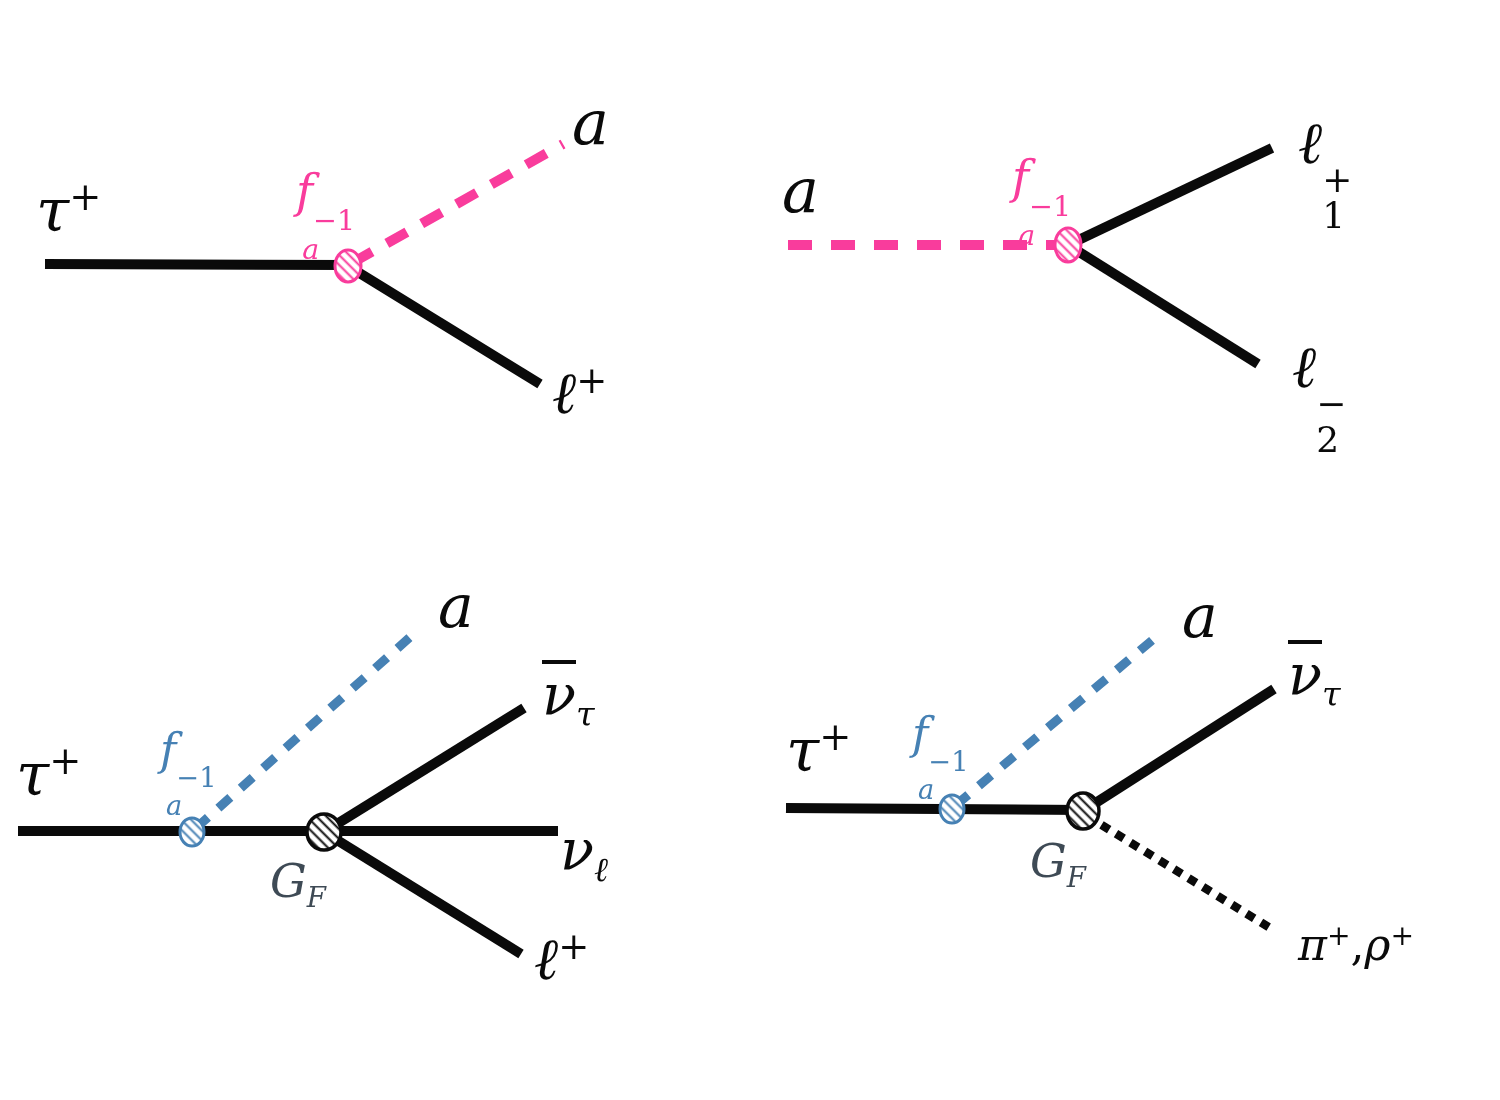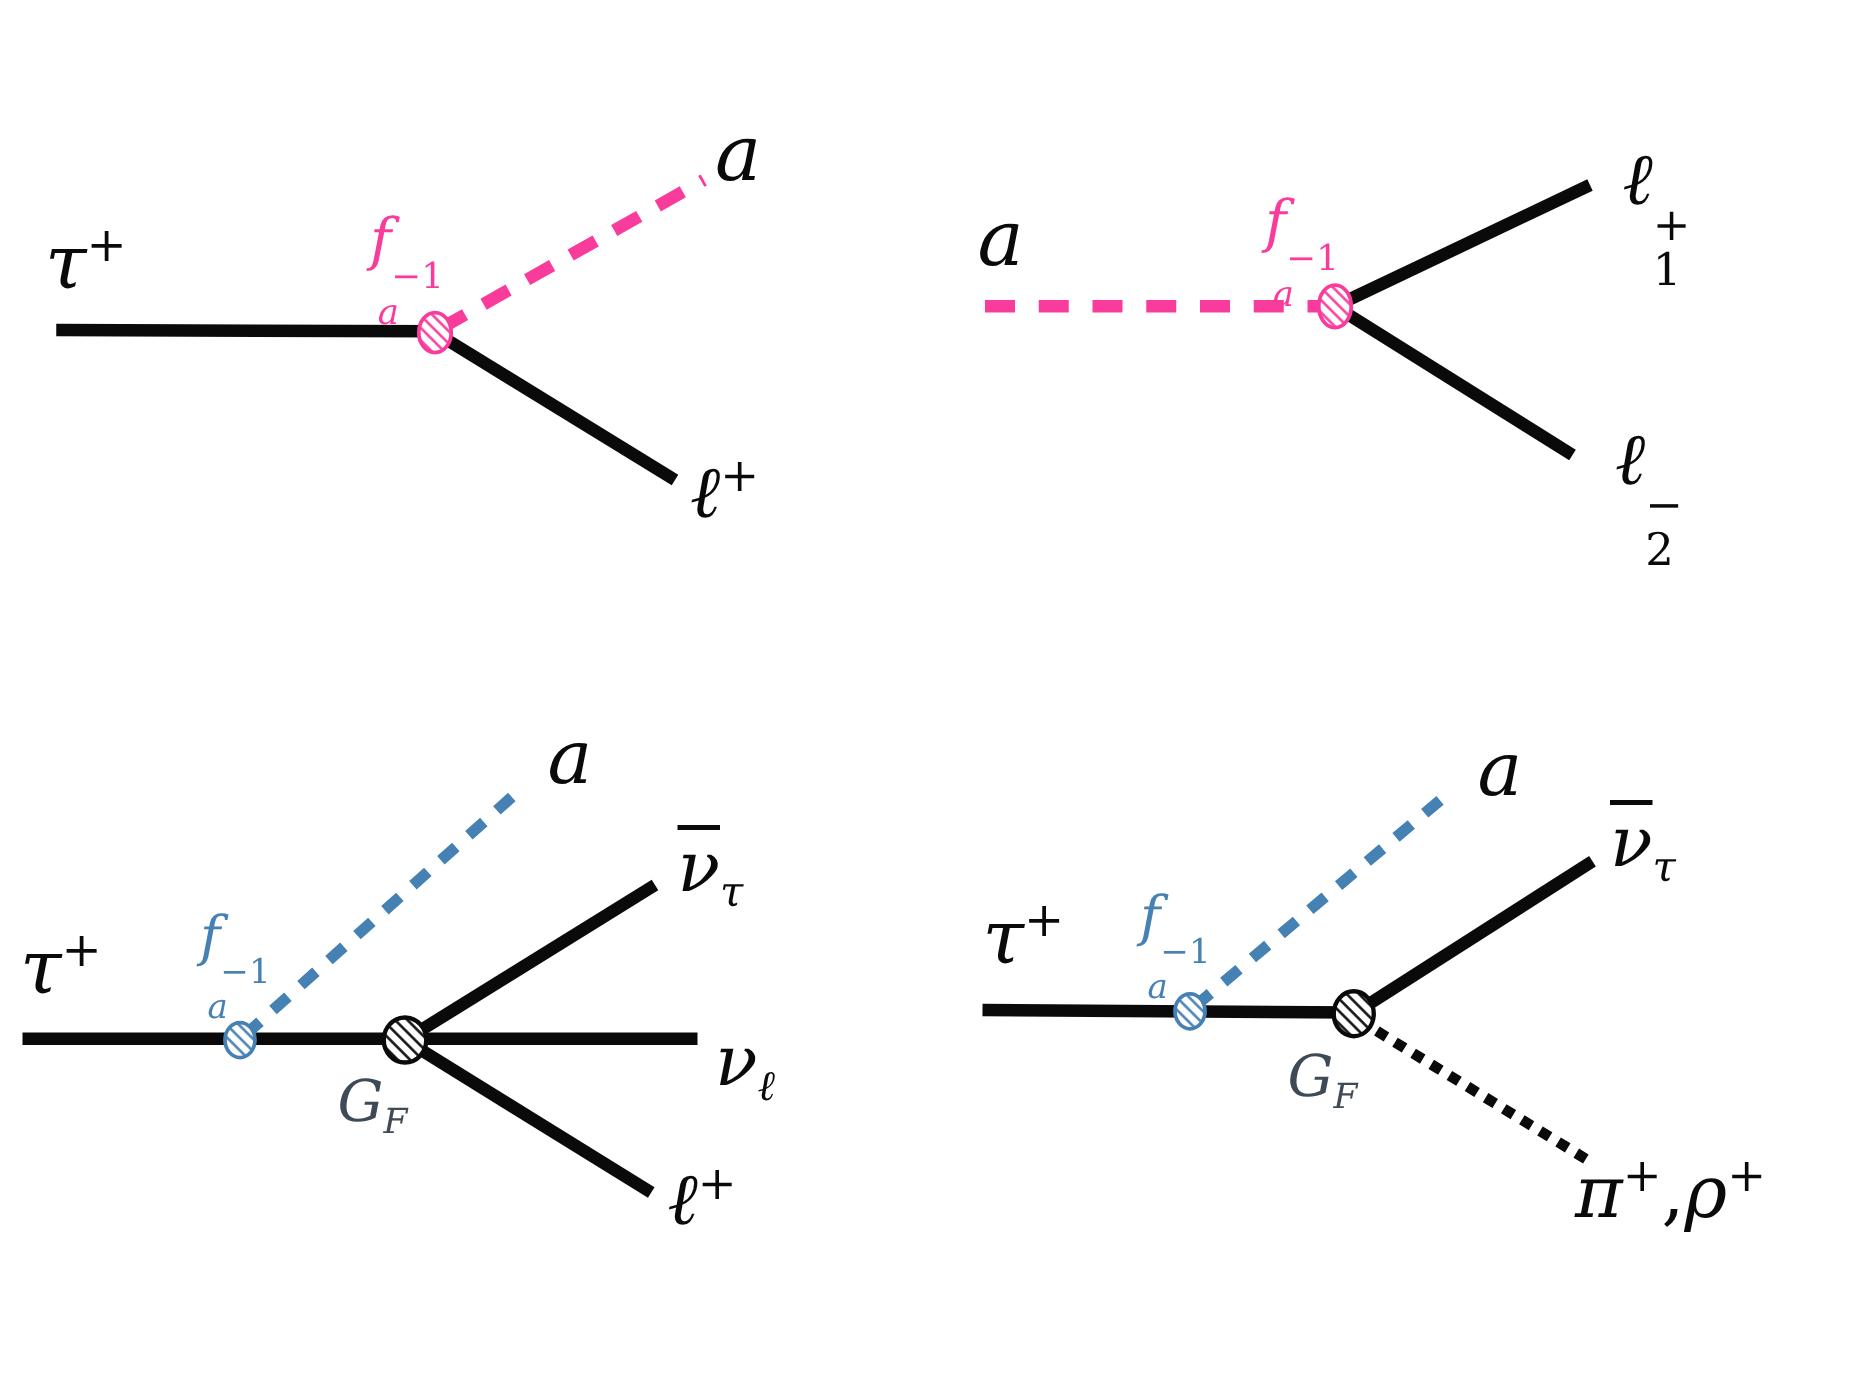--- a/index.html
+++ b/index.html
@@ -125,21 +125,21 @@
   <div class="lab fa" style="left: 160px; top: 728px; font-size: 44px; color: rgb(70, 129, 180);">
     <span class="it">f</span><span class="stk">
         <span class="up">−1</span>
         <span class="dn it tuck">a</span>
       </span>
   </div>
   <div class="lab it" style="left:438px; top:576px; font-size:60px">a</div>
   <div class="lab" style="left:542px; top:660px; font-size:56px">
     <span class="ovl it">ν</span><span class="sb it">τ</span>
   </div>
-  <div class="lab" style="left:572px; top:822px; font-size:56px">
+  <div class="lab" style="left:560px; top:822px; font-size:56px">
     <span class="it">ν</span><span class="sb it">ℓ</span>
   </div>
   <div class="lab" style="left:534px; top:928px; font-size:58px">
     <span class="it">ℓ</span><span class="sp">+</span>
   </div>
   <div class="lab" style="left: 270px; top: 858px; font-size: 46px; color: rgb(62, 74, 85);">
     <span class="it">G</span><span class="sb it">F</span>
   </div>
 
   <div class="lab" style="left:786px; top:718px; font-size:60px">
@@ -151,17 +151,17 @@
         <span class="dn it tuck">a</span>
       </span>
   </div>
   <div class="lab it" style="left:1182px; top:586px; font-size:60px">a</div>
   <div class="lab" style="left:1288px; top:640px; font-size:56px">
     <span class="ovl it">ν</span><span class="sb it">τ</span>
   </div>
   <div class="lab" style="left: 1030px; top: 838px; font-size: 46px; color: rgb(62, 74, 85);">
     <span class="it">G</span><span class="sb it">F</span>
   </div>
-  <div class="lab" style="left:1260px; top:922px; font-size:58px">
+  <div class="lab" style="left:1298px; top:922px; font-size:44px">
     <span class="it">π</span><span class="sp">+</span><span>,</span><span class="it">ρ</span><span class="sp">+</span>
   </div>
 
 </div>
 
 </body></html>

